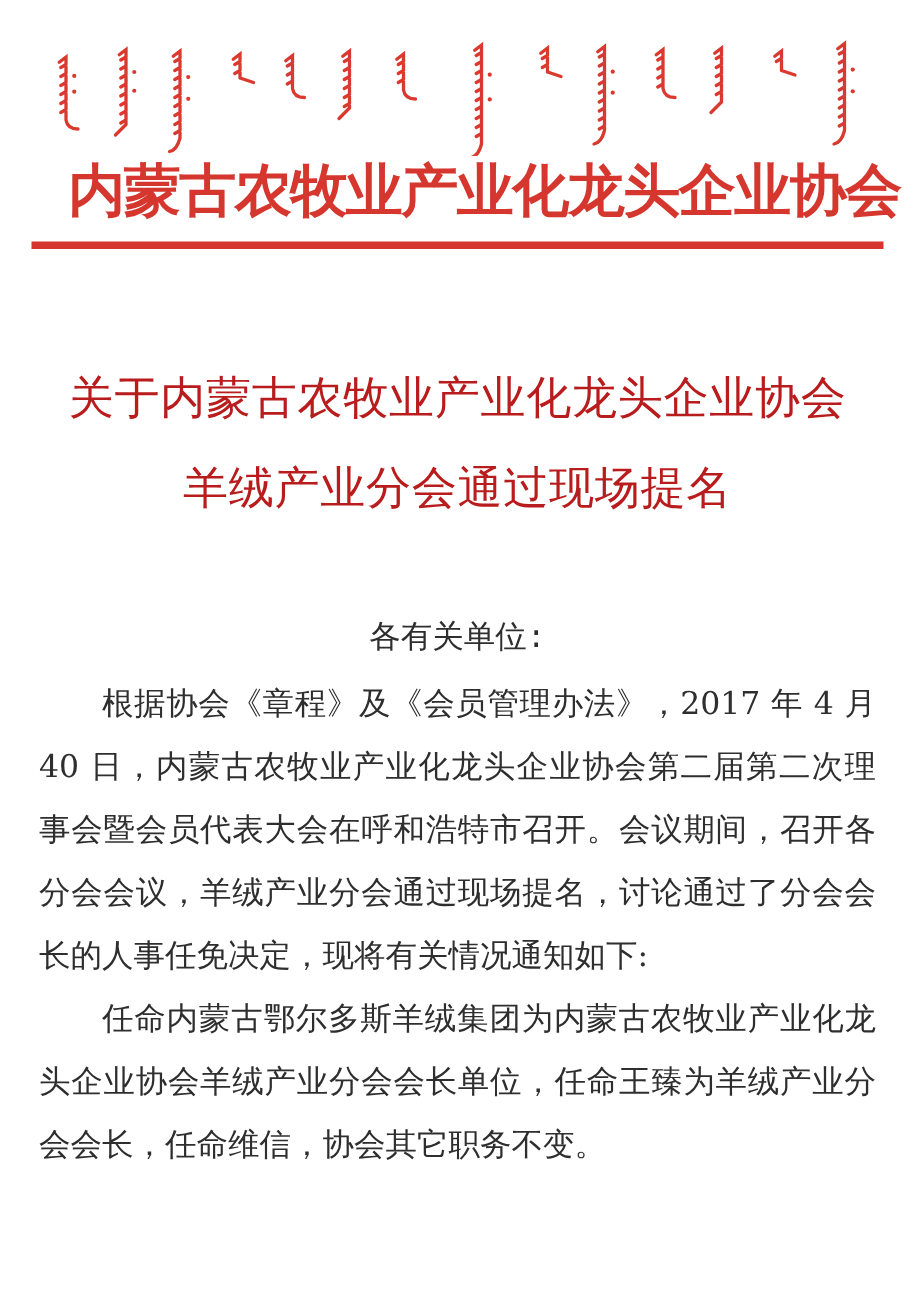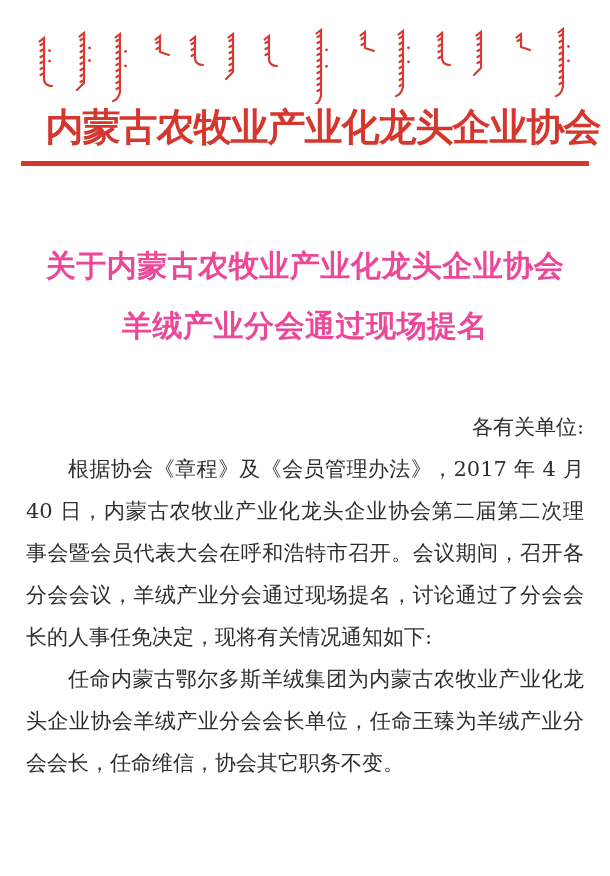--- a/index.html
+++ b/index.html
@@ -31,35 +31,35 @@
   .red-rule {
     margin: 11px 21px 0 21px;
     height: 2px;
     border-top: 3px solid #d5372e;
     border-bottom: 2px solid #d5372e;
   }
   .doc-title {
     margin-top: 70px;
     text-align: center;
     font-size: 30px;
-    font-weight: 700;
+    font-weight: 400;
     line-height: 60px;
-    color: #ec4899;
+    color: #b91c1c;
     letter-spacing: 0.5px;
   }
   .doc-body {
     margin: 50px 26px 0 26px;
     font-size: 21px;
     line-height: 42px;
     color: #2e2e2e;
     text-align: justify;
     text-justify: inter-ideograph;
   }
   .doc-body p { margin: 0; text-indent: 42px; }
-  .doc-body p.salutation { text-indent: 0; text-align: right; }
+  .doc-body p.salutation { text-indent: 0; text-align: center; font-family: Liberation Mono, monospace; }
 </style>
 </head>
 <body>
 
 <div class="page">
 
   <svg class="banner-svg" viewBox="0 0 610 78">
       <path d="M 39.5 15.5 L 44 12 L 44 54 M 44 17 l -3.5 2 M 44 23 l -3.5 2 M 44 29 l -3.5 2 M 44 35 l -3.5 2 M 44 41 l -3.5 2 M 44 47 l -3.5 2 M 44 54 q 1 6 8 6" stroke="#d9392f" stroke-width="2.2" fill="none" stroke-linecap="round"></path>
       <circle cx="49.5" cy="24.6" r="1.4" fill="#d9392f"></circle>
       <circle cx="49.5" cy="35.1" r="1.4" fill="#d9392f"></circle>

